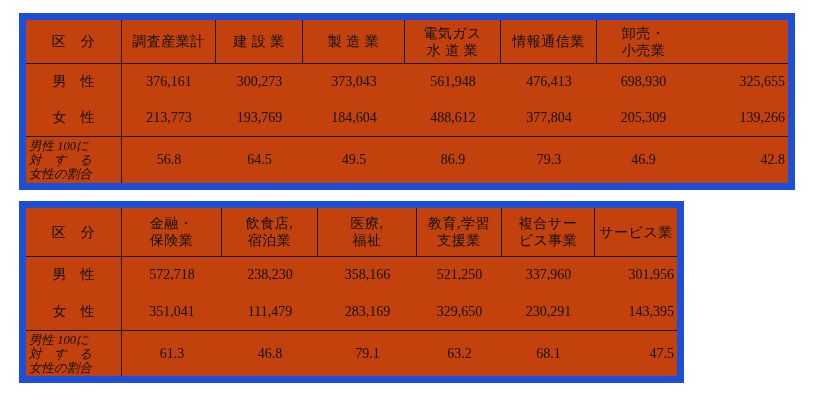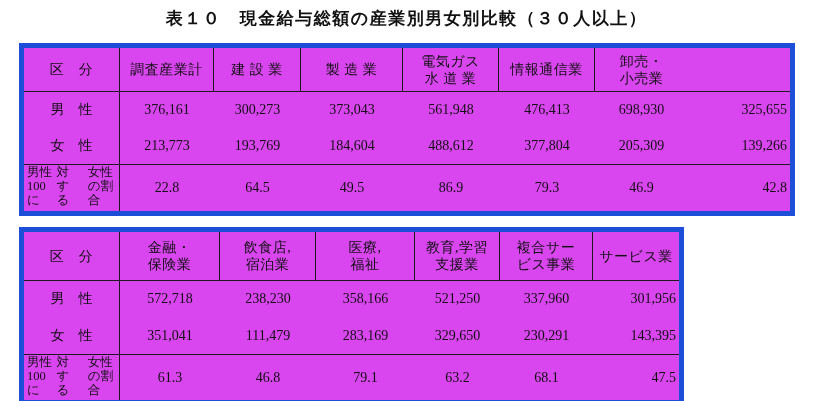--- a/index.html
+++ b/index.html
@@ -21,22 +21,22 @@
   }
   .title {
     text-align: center;
     padding-top: 7px;
     font-size: 17px;
     font-weight: bold;
     letter-spacing: 1.5px;
   }
   .tbl {
     margin-left: 19px;
-    border: 5px solid #1d4ed8;
-    background: #d946ef;
+    border: 7px solid #1d4ed8;
+    background: #c2410c;
     box-sizing: border-box;
   }
   .t1 { width: 776px; margin-top: 13px; }
   .t2 { width: 665px; margin-top: 11px; }
   .band { display: grid; }
   .t1 .band { grid-template-columns: 96px 94px 87px 102px 96px 96px 93px auto; }
   .t2 .band { grid-template-columns: 96px 100px 96px 99px 85px 93px auto; }
   .band.header   { border-bottom: 1px solid #1a1a1a; }
   .band.databand { border-bottom: 1px solid #1a1a1a; }
   .t1 .header   { height: 43px; }
@@ -62,41 +62,41 @@
     flex: 1;
     display: flex;
     align-items: center;
     justify-content: center;
     font-size: 14px;
   }
   .valuecol > div { justify-content: center; }
   .valuecol.lastcol > div { justify-content: flex-end; padding-right: 3px; }
   .ratiolabel {
     display: flex;
-    flex-direction: row;
-    justify-content: flex-end;
+    flex-direction: column;
+    justify-content: center;
     padding-left: 3px;
     font-size: 12.5px;
     line-height: 14px;
     box-sizing: border-box;
+    font-style: italic;
   }
   .vcenter {
     display: flex;
     align-items: center;
     justify-content: center;
     font-size: 14px;
   }
   .vcenter.lastcol { justify-content: flex-end; padding-right: 3px; text-align: right; }
 </style>
 </head>
 <body>
 
 <div class="page">
 
-  <div class="title">表１０　現金給与総額の産業別男女別比較（３０人以上）</div>
 
   <div class="tbl t1">
 
     <div class="band header">
       <div class="hcell">
         <span>区　分</span>
       </div>
       <div class="hcell">
         <span>調査産業計</span>
           <span></span>
@@ -157,21 +157,21 @@
         <div>139,266</div>
       </div>
     </div>
 
     <div class="band ratioband">
       <div class="labelcol ratiolabel">
         <div>男性 100に</div>
         <div>対　す　る</div>
         <div>女性の割合</div>
       </div>
-      <div class="vcenter">22.8</div>
+      <div class="vcenter">56.8</div>
       <div class="vcenter">64.5</div>
       <div class="vcenter">49.5</div>
       <div class="vcenter">86.9</div>
       <div class="vcenter">79.3</div>
       <div class="vcenter">46.9</div>
       <div class="vcenter lastcol">42.8</div>
     </div>
 
   </div>
 

